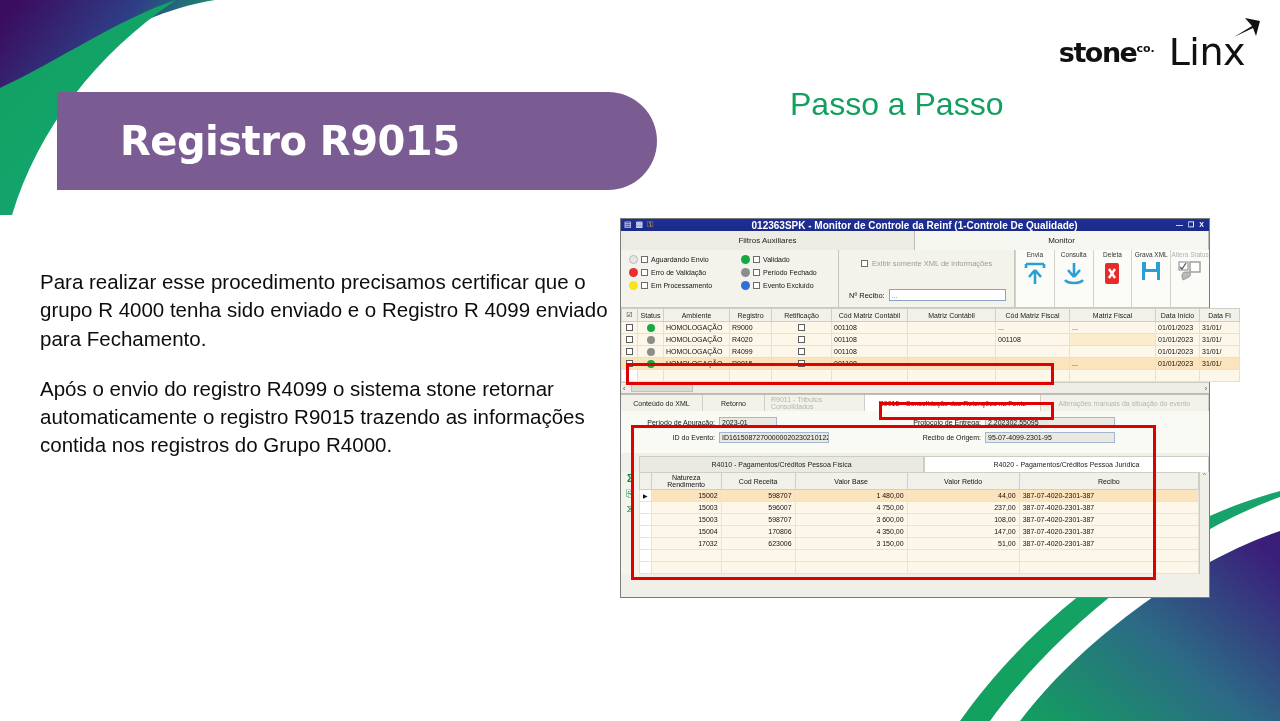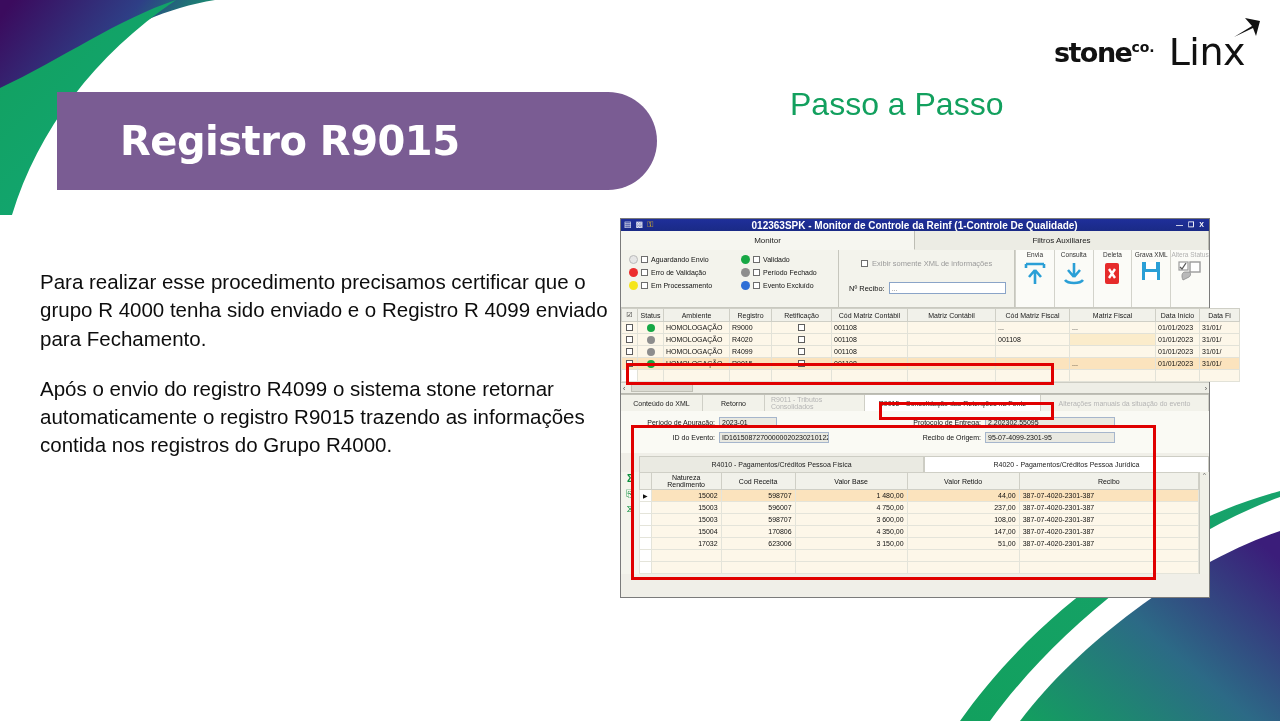--- a/index.html
+++ b/index.html
@@ -34,21 +34,21 @@
   
   .passo-heading {
     position:absolute; left:790px; top:86px;
     font-size:32px; color:#12a05e; font-weight:normal;
     font-family:"Liberation Sans", sans-serif;
   }
 
   
   .logos { position:absolute; right:35px; top:30px; display:flex; align-items:center; gap:14px; }
   .logo-stone { font-size:27px; font-weight:bold; color:#111; letter-spacing:-1.5px; font-family:"DejaVu Sans", sans-serif; }
-  .logo-stone sup { font-size:14px; letter-spacing:0; }
+  .logo-stone sup { font-size:11px; letter-spacing:0; }
   .logo-linx-wrap { position:relative; }
   .logo-linx { font-size:38px; color:#111; letter-spacing:-0.5px; font-family:"DejaVu Sans", sans-serif; }
 
   
   .body-copy {
     position:absolute; left:40px; top:268px; width:575px;
     font-size:20.5px; line-height:1.38; color:#0d0d0d;
     font-family:"Liberation Sans", sans-serif;
   }
   .body-copy p { margin:0 1px 22px 0; }
@@ -81,21 +81,21 @@
   .toolbar-row { display:flex; height:58px; background:#f3f3ec; border-bottom:1px solid #c9c9c0; }
   .legend-box { width:218px; padding:5px 0 0 8px; border-right:1px solid #c6c6bd; display:flex; }
   .legend-col { display:flex; flex-direction:column; gap:4px; }
   .legend-col:first-child { width:112px; }
   .legend-item { display:flex; align-items:center; gap:3px; font-size:7px; color:#111; }
   .bulb { width:9px; height:9px; border-radius:50%; flex:none; }
   .cbx { width:7px; height:7px; border:1px solid #6d6d6d; background:#fff; flex:none; }
 
   .filter-box { width:176px; border-right:1px solid #c6c6bd; padding:9px 8px 0 10px; }
   .filter-chk { display:flex; align-items:center; gap:4px; font-size:7.5px; color:#9a9a9a; padding-left:12px; }
-  .recibo-row { display:flex; align-items:center; gap:4px; margin-top:14px; }
+  .recibo-row { display:flex; align-items:center; gap:4px; margin-top:21px; }
   .recibo-lbl { font-size:7.5px; color:#111; white-space:nowrap; }
   .recibo-inp {
     flex:1; height:12px; background:#fff; border:1px solid #8aa4c8;
     font-size:7px; color:#777; padding:0 2px; line-height:11px;
   }
 
   .tool-btns { flex:1; display:flex; }
   .tbtn {
     flex:1; display:flex; flex-direction:column; align-items:center; justify-content:flex-start;
     border-left:1px solid #d3d3cb; padding-top:2px; background:#fbfbf7;
@@ -243,22 +243,22 @@
     </div>
     <div class="tb-title">012363SPK - Monitor de Controle da Reinf (1-Controle De Qualidade)</div>
     <div class="tb-btns">
       <span>—</span>
       <span>❐</span>
       <span>X</span>
     </div>
   </div>
 
   <div class="tabs-top">
+    <div class="ttab">Filtros Auxiliares</div>
     <div class="ttab active">Monitor</div>
-    <div class="ttab">Filtros Auxiliares</div>
   </div>
 
   <div class="toolbar-row">
 
     <div class="legend-box">
       <div class="legend-col">
         <div class="legend-item">
           <span class="bulb" style="background:#e6e6e6;border:1px solid #b9b9b9;"></span>
           <span class="cbx"></span>
           <span>Aguardando Envio</span>

